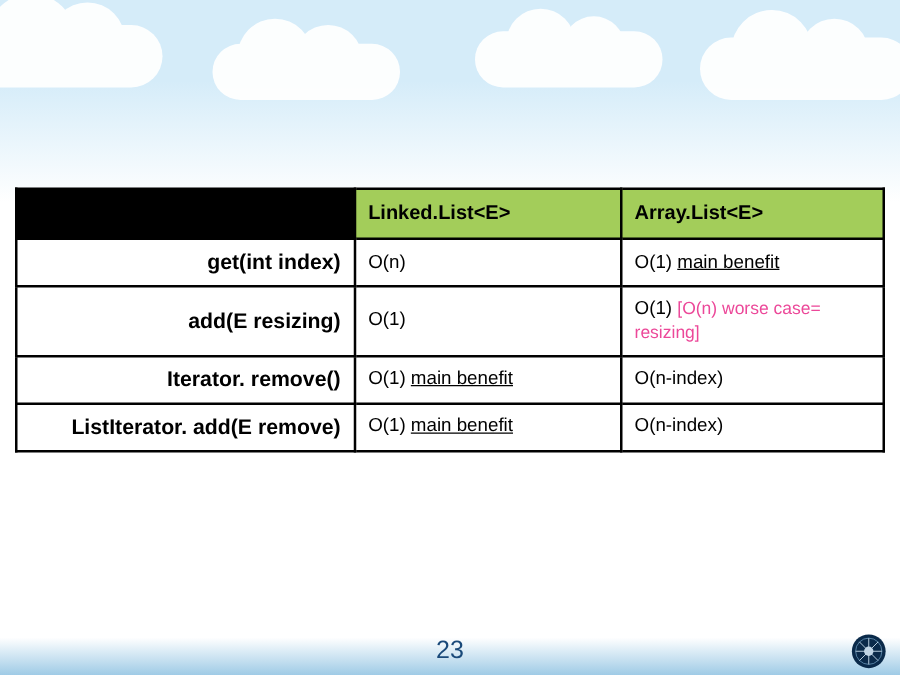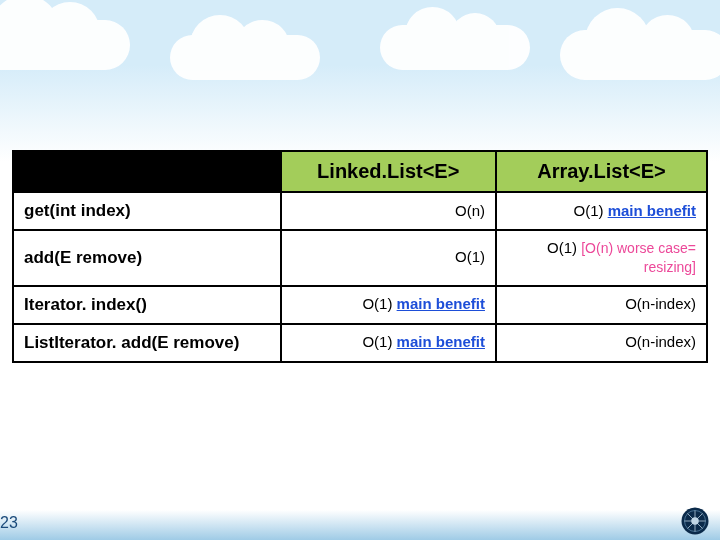--- a/index.html
+++ b/index.html
@@ -16,28 +16,28 @@
   .c3::before{width:55px;height:55px;left:25px;top:-18px}
   .c3::after{width:50px;height:50px;left:70px;top:-12px}
   .c4{left:560px;top:30px;width:170px;height:50px}
   .c4::before{width:65px;height:65px;left:25px;top:-22px}
   .c4::after{width:55px;height:55px;left:80px;top:-15px}
 
   .tbl{position:absolute;left:12px;top:150px;width:696px;border-collapse:collapse;border:2px solid #000}
   .tbl th,.tbl td{border:2px solid #000;padding:8px 10px;vertical-align:middle}
   .hdr-row{height:40px}
   .hdr-blank{background:#000;width:260px}
-  .hdr-col{background:#a3cd5a;font-weight:700;font-size:20px;text-align:center;width:218px}
-  .op-cell{background:#fff;font-weight:700;font-size:17px;text-align:left;white-space:nowrap}
-  .val-cell{background:#fff;font-size:15px;text-align:right;line-height:1.25}
-  .mb{color:#1d4ed8;text-decoration:underline;font-weight:700}
+  .hdr-col{background:#a3cd5a;font-weight:700;font-size:16px;text-align:left;width:218px}
+  .op-cell{background:#fff;font-weight:700;font-size:17px;text-align:right;white-space:nowrap}
+  .val-cell{background:#fff;font-size:15px;text-align:left;line-height:1.25}
+  .mb{color:#000000;text-decoration:underline;font-weight:400}
   .note{color:#ec4899;font-size:14px}
 
   .footer{position:absolute;left:0;bottom:0;width:720px;height:30px;background:linear-gradient(to bottom,#ffffff 0%,#9fcbe6 100%)}
-  .pagenum{position:absolute;left:0;bottom:8px;width:720px;text-align:left;font-size:16px;color:#1a4a7a}
+  .pagenum{position:absolute;left:0;bottom:8px;width:720px;text-align:center;font-size:20px;color:#1a4a7a}
   .logo{position:absolute;right:10px;bottom:4px;width:30px;height:30px}
   .logo svg{width:30px;height:30px}
 </style>
 </head>
 <body>
 <div class="slide">
   <div class="cloud c1"></div>
   <div class="cloud c2"></div>
   <div class="cloud c3"></div>
   <div class="cloud c4"></div>
@@ -50,29 +50,29 @@
       <th class="hdr-col">Array.List&lt;E&gt;</th>
     </tr>
 
     <tr>
       <td class="op-cell">get(int index)</td>
       <td class="val-cell"><span>O(n)</span></td>
       <td class="val-cell"><span>O(1)</span> <span class="mb">main benefit</span></td>
     </tr>
 
     <tr>
-      <td class="op-cell">add(E remove)</td>
+      <td class="op-cell">add(E resizing)</td>
       <td class="val-cell"><span>O(1)</span></td>
       <td class="val-cell"><span>O(1)</span> <span class="note">[O(n) worse case= resizing]</span></td>
     </tr>
 
 
 
     <tr>
-      <td class="op-cell">Iterator. index()</td>
+      <td class="op-cell">Iterator. remove()</td>
       <td class="val-cell"><span>O(1)</span> <span class="mb">main benefit</span></td>
       <td class="val-cell"><span>O(n-index)</span></td>
     </tr>
 
     <tr>
       <td class="op-cell">ListIterator. add(E remove)</td>
       <td class="val-cell"><span>O(1)</span> <span class="mb">main benefit</span></td>
       <td class="val-cell"><span>O(n-index)</span></td>
     </tr>
   </tbody>

